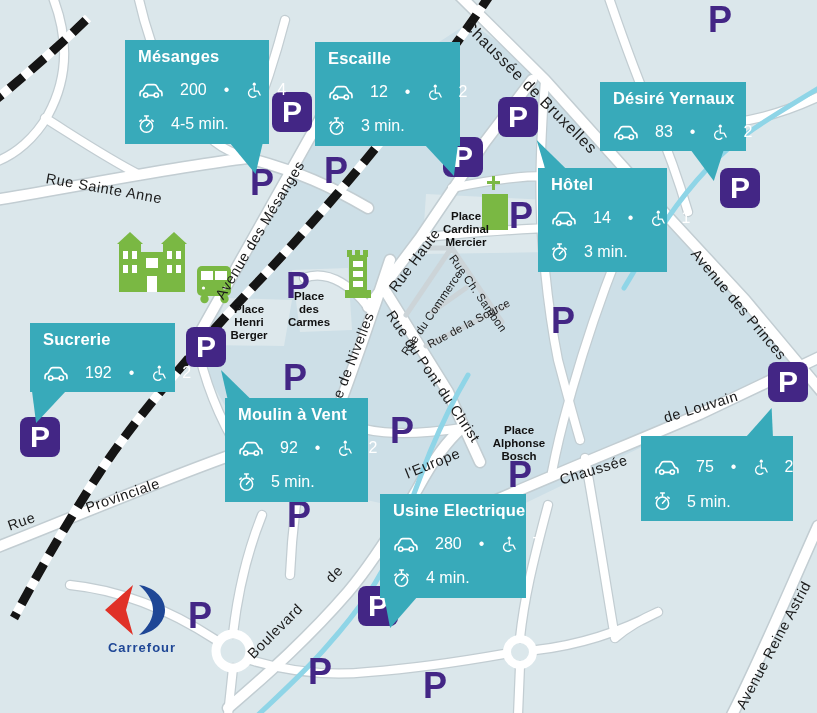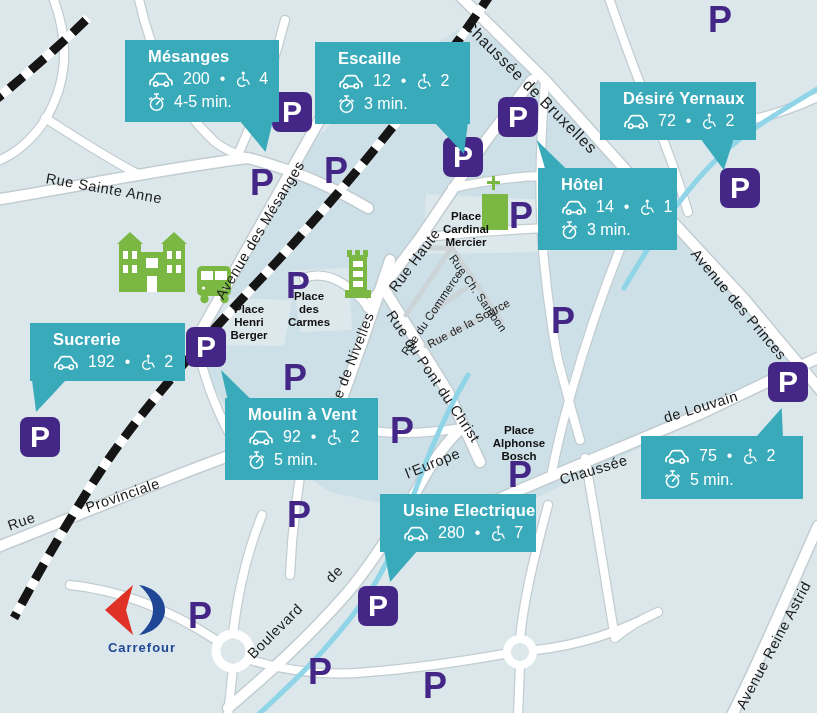--- a/index.html
+++ b/index.html
@@ -15,23 +15,23 @@
   .plabel{position:absolute;width:92px;color:#111;font-weight:bold;font-size:11.5px;
           text-align:center;line-height:1.12;white-space:pre-line;z-index:5;}
 
   
   .pbox{position:absolute;width:40px;height:40px;background:#432685;border-radius:8px;
         color:#fff;display:flex;align-items:center;justify-content:center;
         font-weight:bold;font-size:30px;z-index:20;line-height:1;}
   .pletter{position:absolute;color:#432685;font-weight:bold;font-size:36px;line-height:1;z-index:10;}
 
   
-  .callout{position:absolute;background:#38aaba;color:#fff;padding:7px 11px 9px 23px;z-index:30;}
+  .callout{position:absolute;background:#38aaba;color:#fff;padding:7px 11px 9px 13px;z-index:30;}
   .c-title{font-weight:bold;font-size:16.5px;line-height:1.15;white-space:nowrap;letter-spacing:.2px;}
-  .c-row{display:flex;align-items:center;gap:9px;font-size:16px;margin-top:3px;white-space:nowrap;}
+  .c-row{display:flex;align-items:center;gap:16px;font-size:16px;margin-top:14px;white-space:nowrap;}
   .c-sep{margin:0 1px;}
   .tail{position:absolute;width:34px;height:32px;background:#38aaba;}
   .ic{stroke:#fff;fill:none;stroke-width:1.8;stroke-linecap:round;stroke-linejoin:round;flex:0 0 auto;}
 </style>
 </head>
 <body>
 
 <svg width="0" height="0" style="position:absolute" aria-hidden="true">
   <symbol id="ic-car" viewBox="0 0 28 19">
     <path d="M2.2 15.5 v-2 a3.6 3.6 0 0 1 3.1-3.6 l2.4-4.4 A3.2 3.2 0 0 1 10.5 3.8 h7 a3.2 3.2 0 0 1 2.8 1.7 l2.4 4.4 a3.6 3.6 0 0 1 3.1 3.6 v2"></path>
@@ -257,21 +257,21 @@
     </div>
   </div>
 
   <div class="callout" style="left:600px;top:82px;width:122px">
     <div class="tail" style="right:22px;bottom:-30px;clip-path:polygon(0 0,100% 0,70% 100%)"></div>
     <div class="c-title">Désiré Yernaux</div>
     <div class="c-row">
       <svg class="ic" width="26" height="18">
           <use href="#ic-car"></use>
         </svg>
-      <span>72</span>
+      <span>83</span>
       <span class="c-sep">•</span>
       <svg class="ic" width="15" height="20">
           <use href="#ic-wc"></use>
         </svg>
       <span>2</span>
     </div>
   </div>
 
   <div class="callout" style="left:538px;top:168px;width:105px">
     <div class="tail" style="left:-2px;top:-28px;height:30px;clip-path:polygon(2% 0,28% 100%,92% 100%)"></div>
@@ -340,20 +340,26 @@
       <svg class="ic" width="26" height="18">
           <use href="#ic-car"></use>
         </svg>
       <span>280</span>
       <span class="c-sep">•</span>
       <svg class="ic" width="15" height="20">
           <use href="#ic-wc"></use>
         </svg>
       <span>7</span>
     </div>
+    <div class="c-row">
+      <svg class="ic" width="17" height="21">
+          <use href="#ic-watch"></use>
+        </svg>
+      <span>4 min.</span>
+    </div>
   </div>
 
   <div class="callout" style="left:641px;top:436px;width:128px">
     <div class="tail" style="right:20px;top:-28px;height:30px;clip-path:polygon(96% 0,18% 100%,100% 100%)"></div>
     <div class="c-row">
       <svg class="ic" width="26" height="18">
           <use href="#ic-car"></use>
         </svg>
       <span>75</span>
       <span class="c-sep">•</span>

